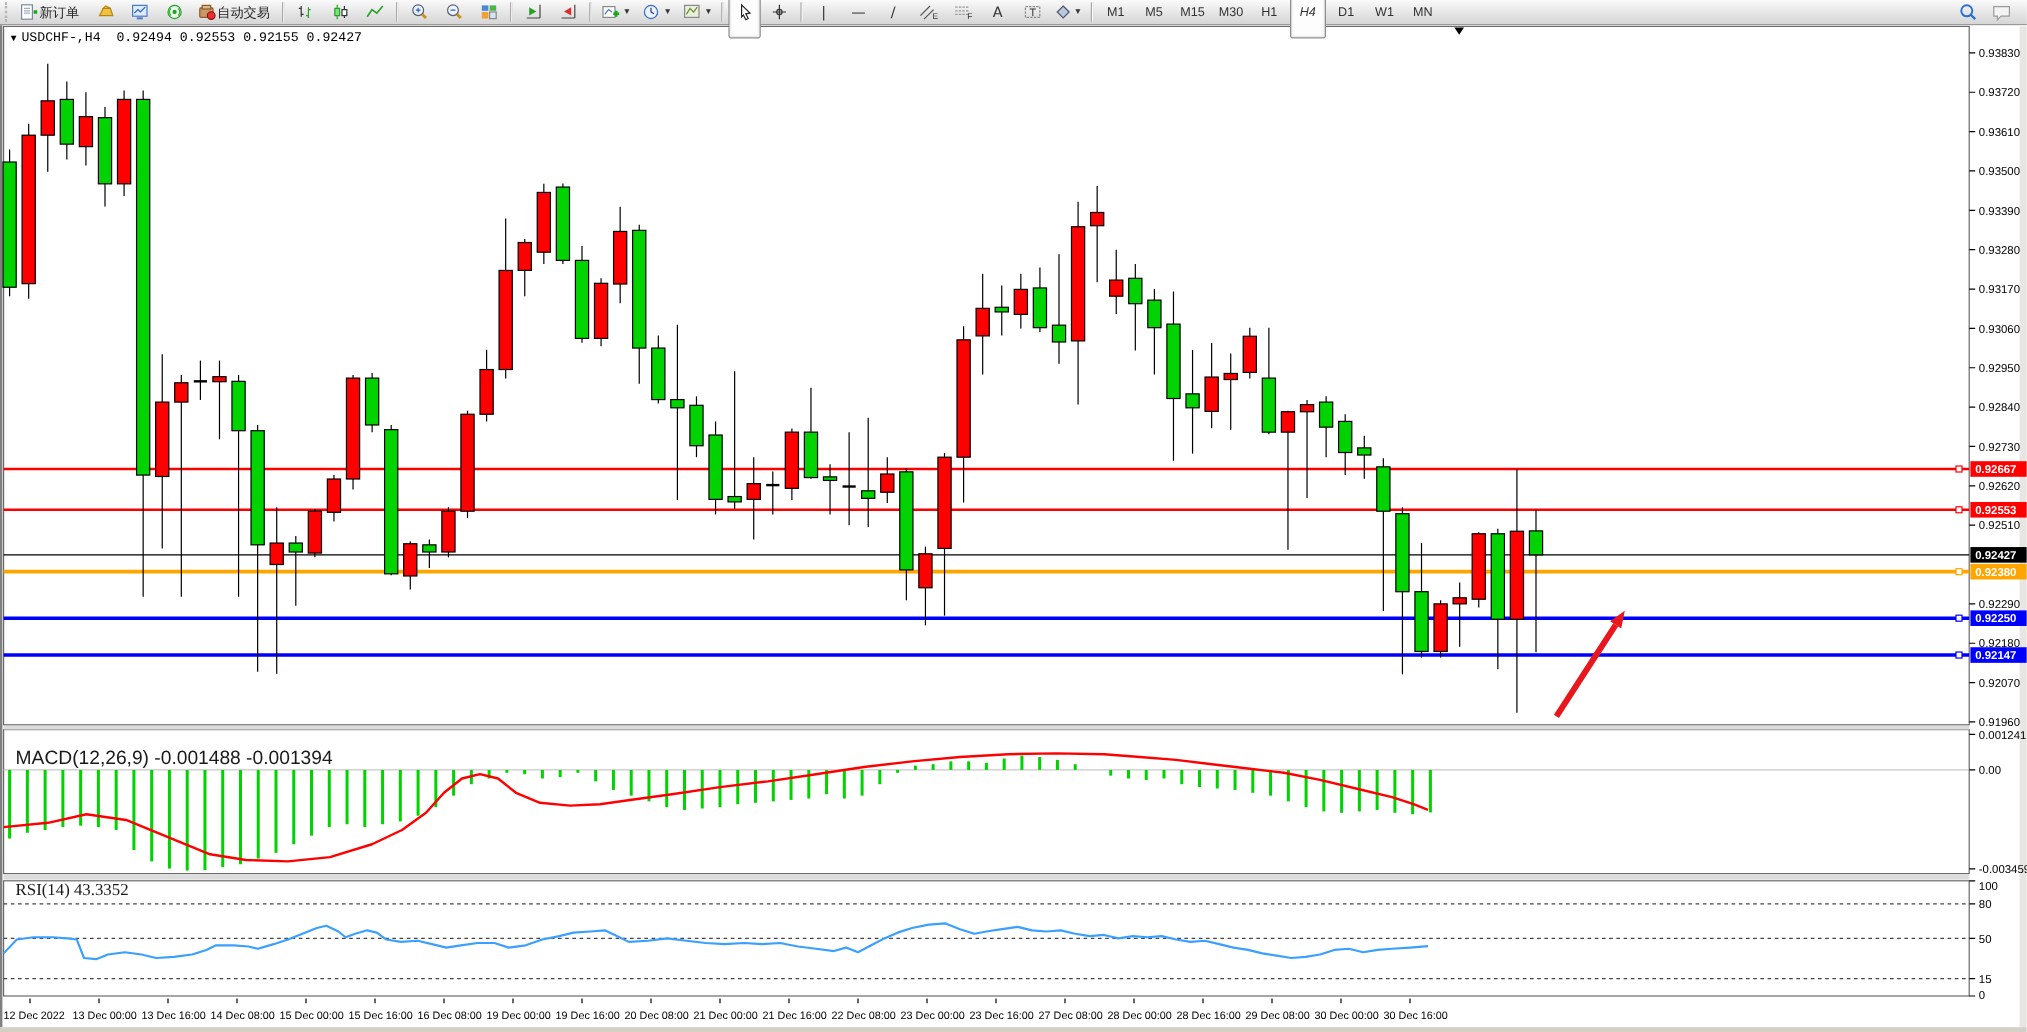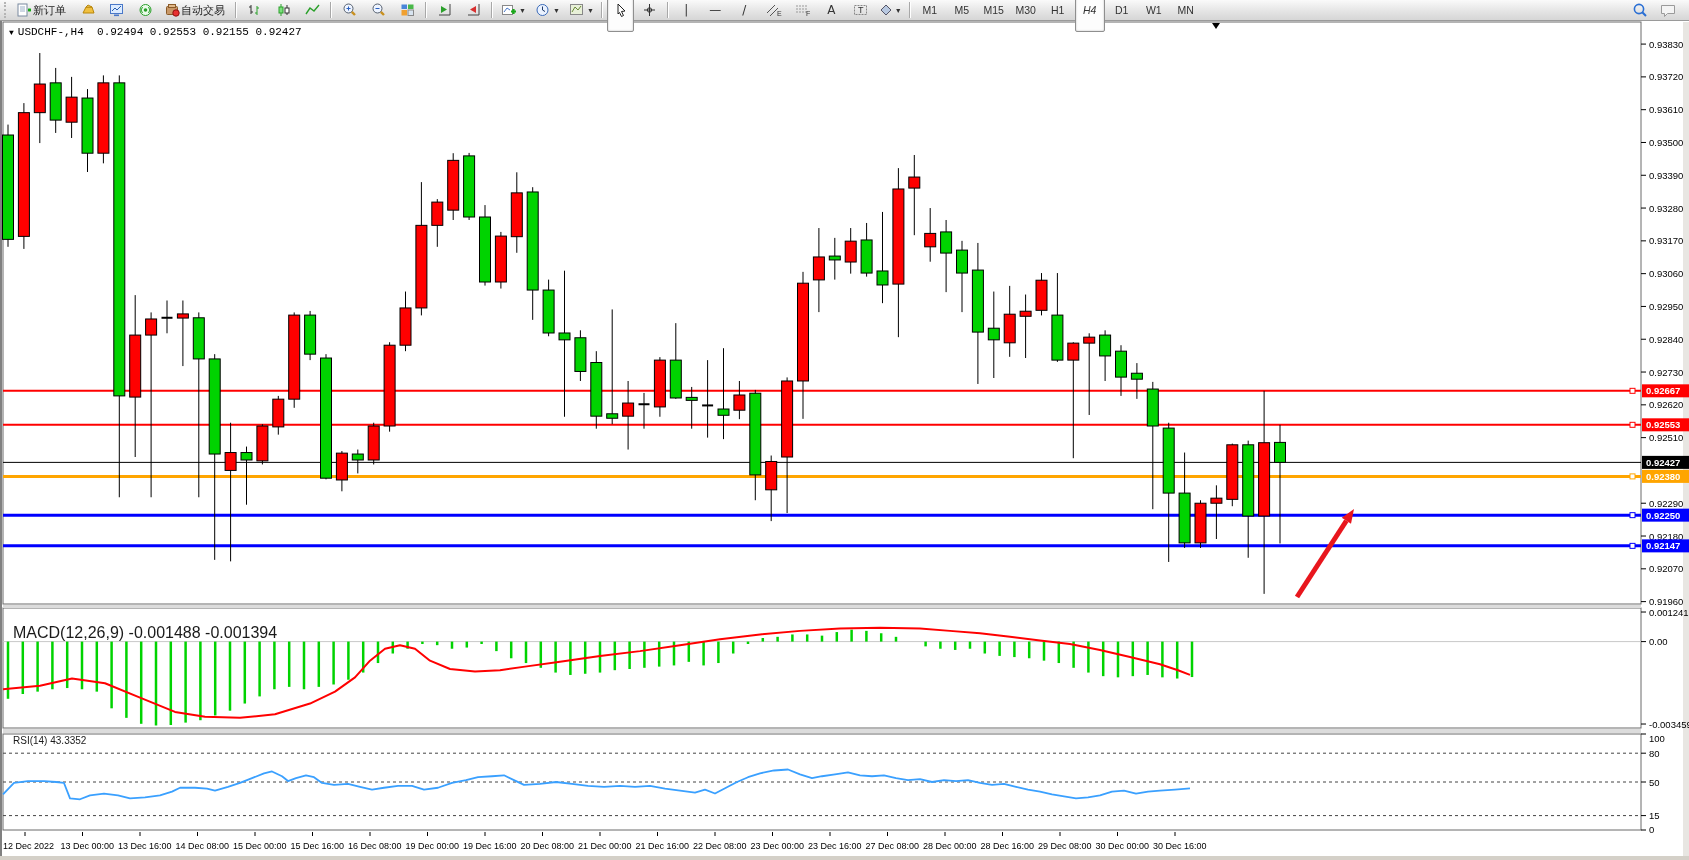--- a/index.html
+++ b/index.html
@@ -18,21 +18,21 @@
   .tf{font-size:10.5px;color:#333;min-width:24px;}
   .ticon{display:inline-block;line-height:0;}
   #right-icons{position:absolute;right:6px;top:1px;display:flex;align-items:center;height:19px;}
   .badge{position:absolute;right:-4px;top:-4px;width:12px;height:12px;border-radius:7px;background:#e8392b;
     color:#fff;font-size:8.5px;font-weight:bold;display:flex;align-items:center;justify-content:center;border:1px solid #fff;}
   .glyph{font-size:12px;color:#333;font-family:"DejaVu Sans",sans-serif;}
   
   #chart-header{position:absolute;left:9px;top:26px;font-size:11px;color:#000;z-index:4;font-family:Liberation Mono, monospace;}
   #chart-header .tri{font-size:8px;margin-right:4px;}
   #macd-label{position:absolute;left:13px;top:611px;font-size:16px;color:#1a1a1a;z-index:4;margin-top:13px;}
-  #rsi-label{position:absolute;left:13px;top:735px;font-size:10px;color:#1a1a1a;z-index:4;}
+  #rsi-label{position:absolute;left:13px;top:735px;font-size:14px;color:#1a1a1a;z-index:4;font-family:Liberation Serif, serif;}
   #chart-header,#macd-label,#rsi-label{pointer-events:none;}
   svg text{font-family:"Liberation Sans",sans-serif;}
 </style>
 </head>
 <body>
 
 <div id="toolbar">
   <span class="tgrip"></span>
   <span class="tbtn lbl">
     <span class="ticon"><svg width="17" height="16">

